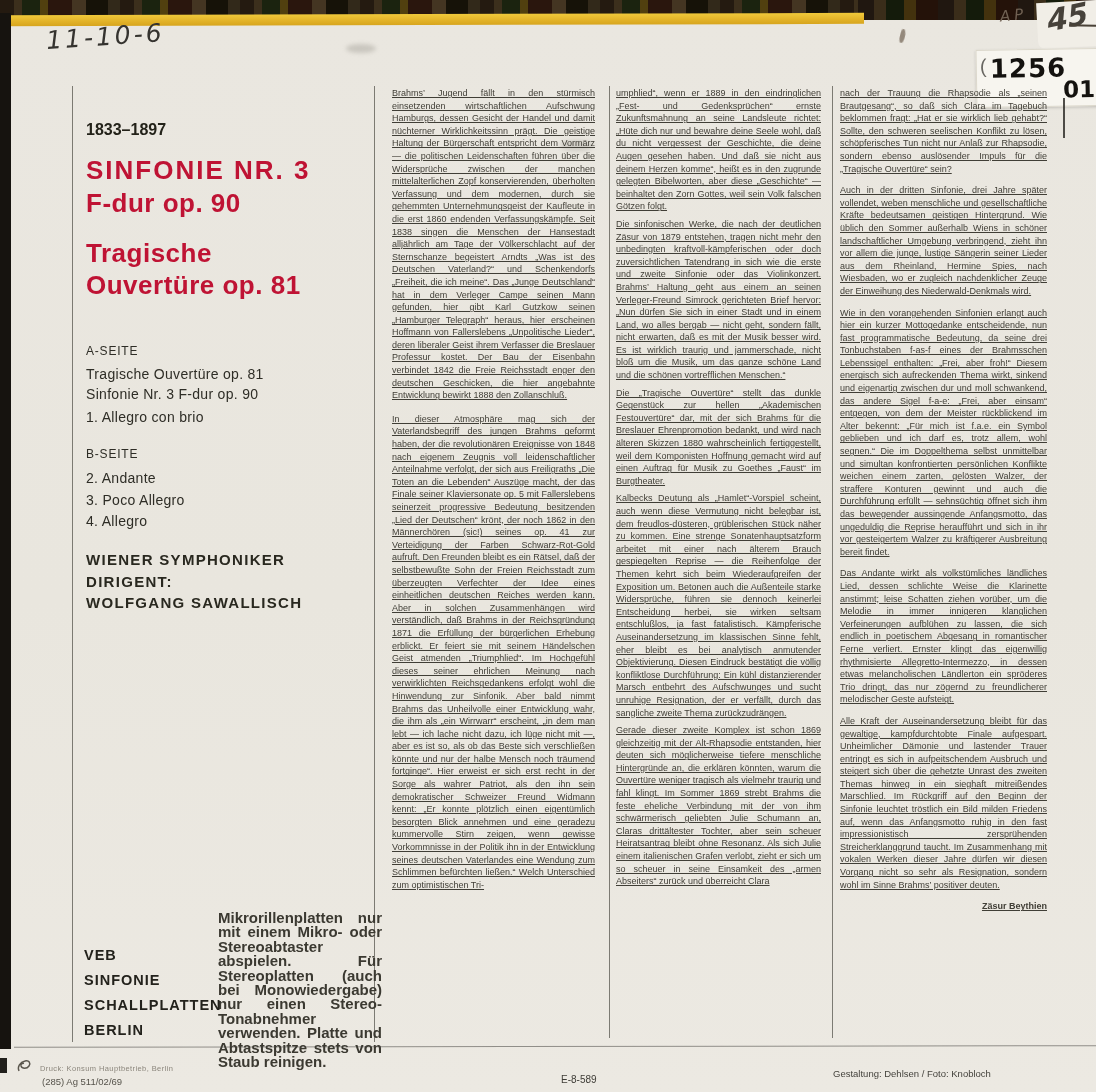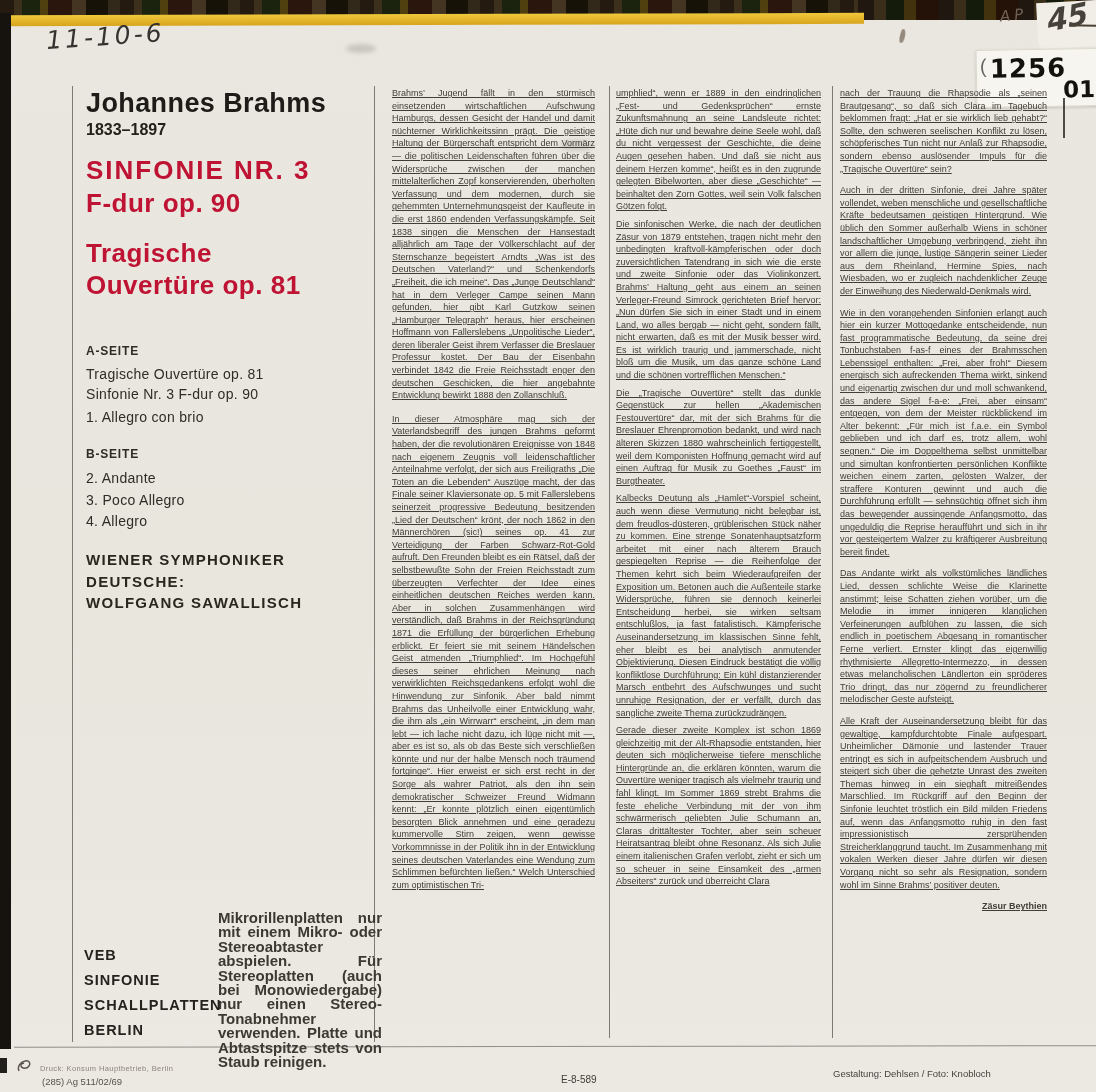--- a/index.html
+++ b/index.html
@@ -40,21 +40,21 @@
   .composer{position:absolute;left:86px;top:88px;font-size:27px;font-weight:700;color:#1d1c18;letter-spacing:.4px;}
   .dates{position:absolute;left:86px;top:121px;font-size:16px;font-weight:600;color:#232219;}
   .red{color:#bf1334;}
   .work-l1{position:absolute;left:86px;top:155px;font-size:26px;font-weight:700;letter-spacing:2px;}
   .work-l2{position:absolute;left:86px;top:188px;font-size:26px;font-weight:700;letter-spacing:.5px;}
   .work2-l1{position:absolute;left:86px;top:238px;font-size:26px;font-weight:700;letter-spacing:.5px;}
   .work2-l2{position:absolute;left:86px;top:270px;font-size:26px;font-weight:700;letter-spacing:.5px;}
 
   
   .tl{position:absolute;left:86px;color:#2e2d26;}
-  .tl-label{font-size:12px;font-weight:700;letter-spacing:.8px;}
+  .tl-label{font-size:12px;font-weight:400;letter-spacing:.8px;}
   .tl-item{font-size:14px;font-weight:500;letter-spacing:.3px;}
   .perf{font-size:15px;font-weight:600;letter-spacing:1.3px;color:#29281f;}
 
   
   .pub{position:absolute;left:84px;top:943px;font-size:14.5px;font-weight:700;letter-spacing:1px;line-height:25px;color:#23221c;}
   .care{position:absolute;left:218px;top:911px;width:164px;font-size:15px;line-height:14.4px;text-align:justify;color:#3b3931;font-weight:700;}
 
   
   .col{position:absolute;top:87px;color:#403e36;font-size:9px;line-height:12.6px;text-align:justify;hyphens:auto;-webkit-hyphens:auto;}
   .col1{left:392px;width:203px;}
@@ -107,37 +107,36 @@
 
   <div class="smudge sm1"></div>
   <div class="smudge sm2"></div>
   <div class="penmark"></div>
 
   <div class="rule ruleA"></div>
   <div class="rule ruleB"></div>
   <div class="rule ruleC"></div>
   <div class="rule ruleD"></div>
 
-  <div class="composer">Johannes Brahms</div>
   <div class="dates">1833–1897</div>
   <div class="work-l1 red">SINFONIE NR. 3</div>
   <div class="work-l2 red">F-dur op. 90</div>
   <div class="work2-l1 red">Tragische</div>
   <div class="work2-l2 red">Ouvertüre op. 81</div>
 
   <div class="tl tl-label" style="top:344px">A-SEITE</div>
   <div class="tl tl-item" style="top:366px">Tragische Ouvertüre op. 81</div>
   <div class="tl tl-item" style="top:386px">Sinfonie Nr. 3 F-dur op. 90</div>
   <div class="tl tl-item" style="top:409px">1. Allegro con brio</div>
   <div class="tl tl-label" style="top:447px">B-SEITE</div>
   <div class="tl tl-item" style="top:470px">2. Andante</div>
   <div class="tl tl-item" style="top:492px">3. Poco Allegro</div>
   <div class="tl tl-item" style="top:513px">4. Allegro</div>
   <div class="tl perf" style="top:551px">WIENER SYMPHONIKER</div>
-  <div class="tl perf" style="top:573px">DEUTSCHE:</div>
+  <div class="tl perf" style="top:573px">DIRIGENT:</div>
   <div class="tl perf" style="top:594px">WOLFGANG SAWALLISCH</div>
 
   <div class="care">Mikrorillenplatten nur mit einem Mikro- oder Stereoabtaster abspielen. Für Stereoplatten (auch bei Monowiedergabe) nur einen Stereo-Tonabnehmer verwenden. Platte und Abtastspitze stets von Staub reinigen.</div>
   <div class="pub">
     <div>VEB</div>
     <div>SINFONIE</div>
     <div>SCHALLPLATTEN</div>
     <div>BERLIN</div>
   </div>
 

